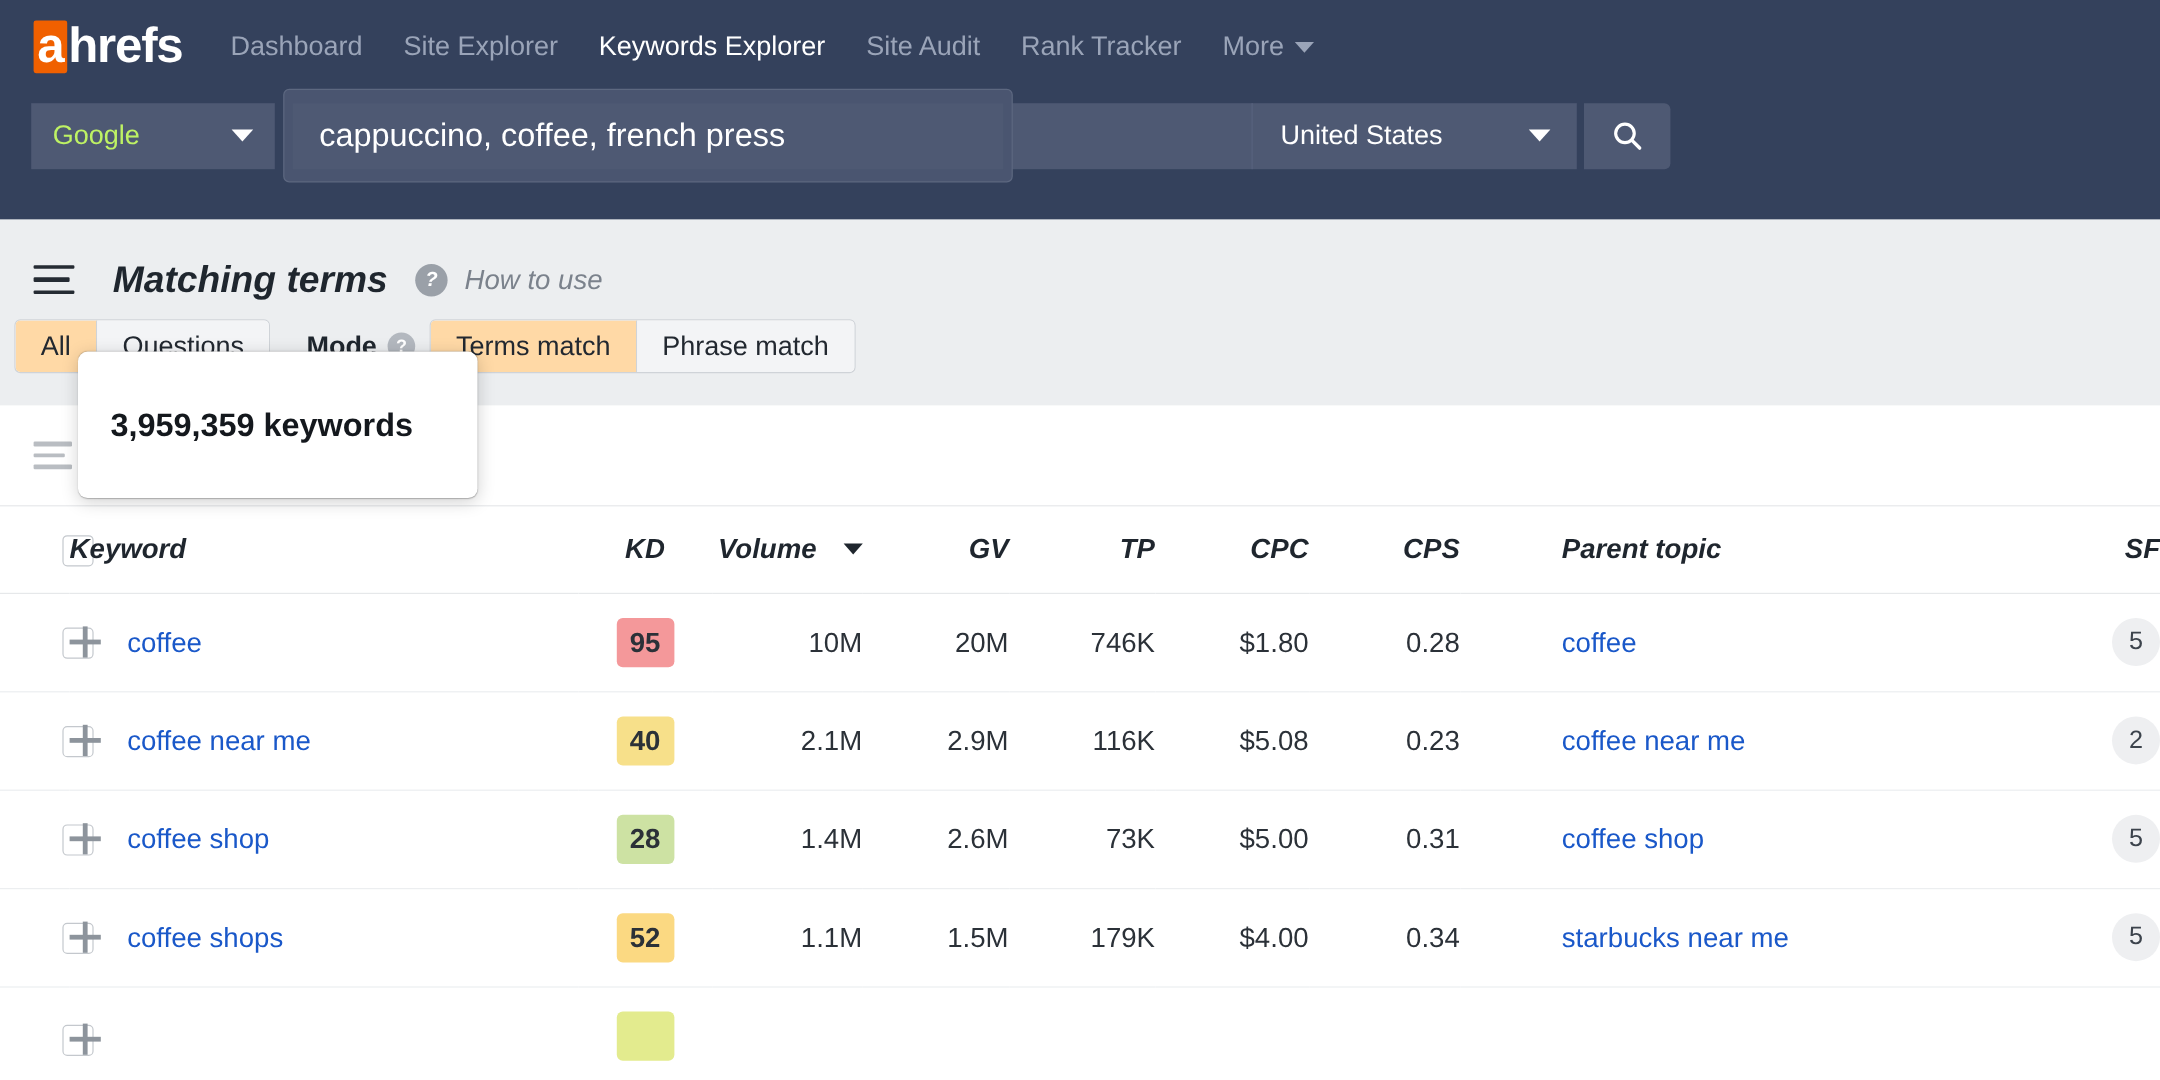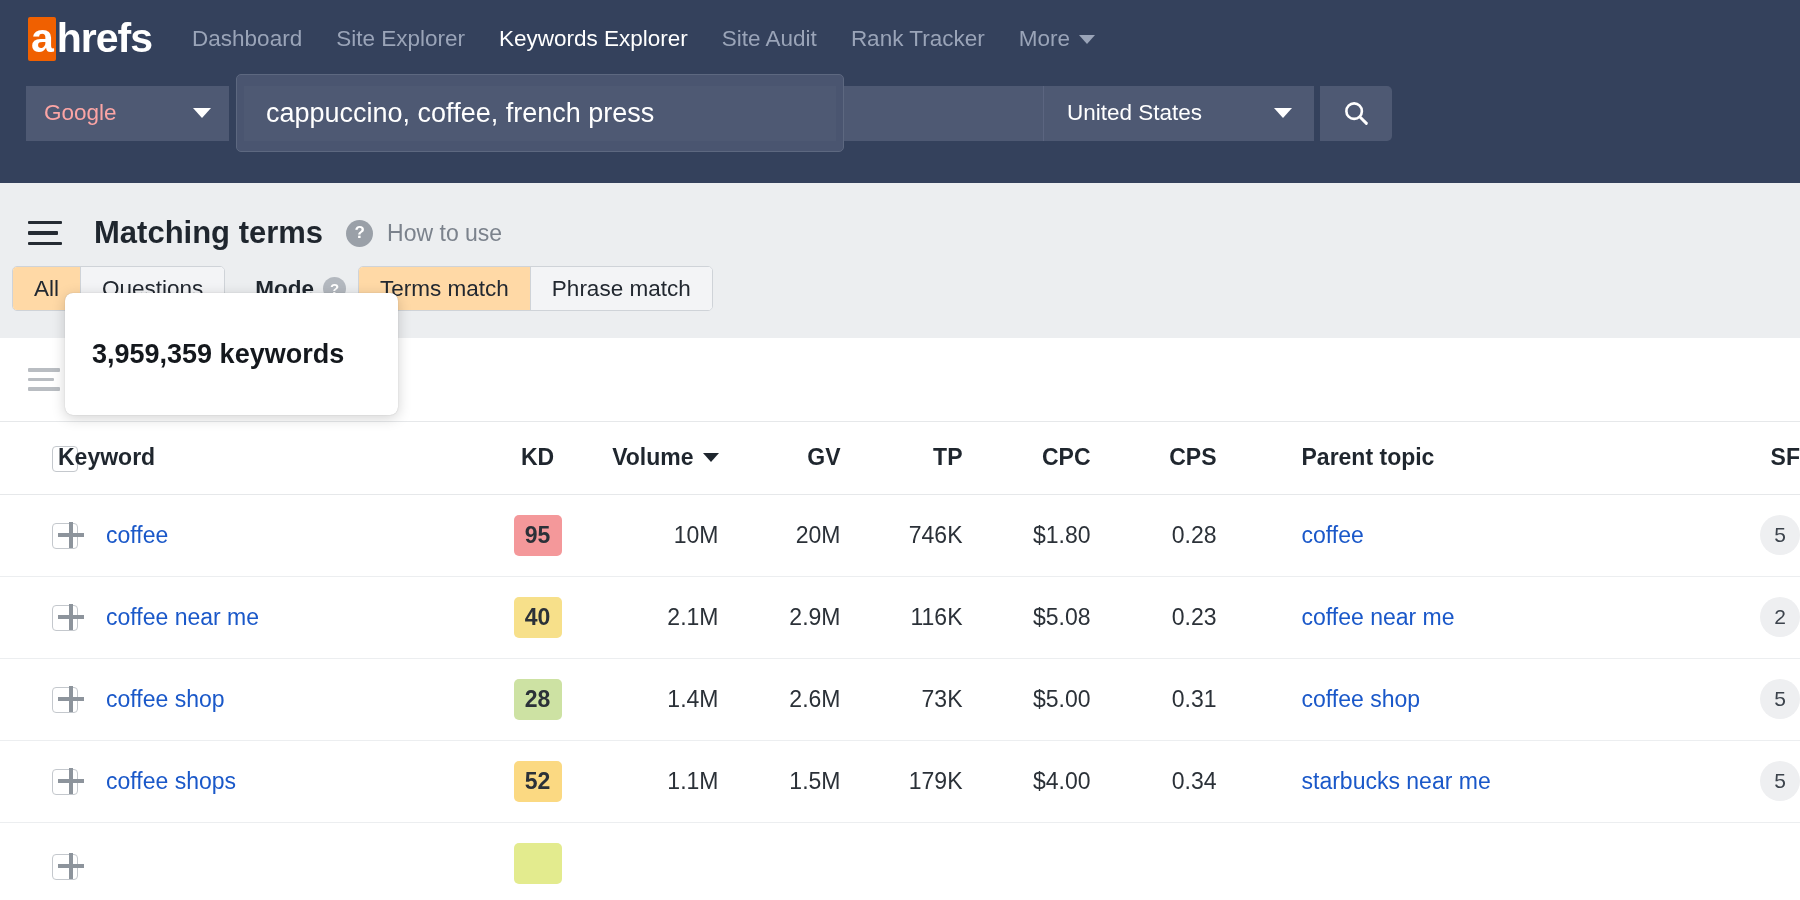--- a/index.html
+++ b/index.html
@@ -66,21 +66,21 @@
     height: 70px;
   }
   .se-select {
     width: 203px;
     height: 55px;
     background: #4e5973;
     display: flex;
     align-items: center;
     justify-content: space-between;
     padding: 0 18px 0 18px;
-    color: #fca5a5;
+    color: #bef264;
     font-size: 22.5px;
     cursor: pointer;
   }
   .se-select .caret-down { border-top-color: #ffffff; border-left-width: 9px; border-right-width: 9px; border-top-width: 10px; }
   .kw-wrap {
     position: relative;
     height: 78px;
     display: flex;
     align-items: center;
     margin-left: 7px;
@@ -142,20 +142,21 @@
   .subhead {
     background: #eceef0;
     height: 155px;
     position: relative;
   }
   .subhead-title-row {
     display: flex;
     align-items: center;
     padding: 22px 16px 0 28px;
     height: 78px;
+    font-style: italic;
   }
   .hamburger { width: 34px; display: flex; flex-direction: column; gap: 7px; cursor: pointer; }
   .hamburger span { display: block; height: 3.5px; background: #252b33; border-radius: 1px; }
   .hamburger span:nth-child(2) { width: 30px; }
   .page-title {
     font-size: 31px;
     font-weight: 700;
     color: #1f262e;
     margin-left: 32px;
     white-space: nowrap;
@@ -270,20 +271,21 @@
   
   .tbl { width: 100%; border-collapse: collapse; table-layout: fixed; }
   .tbl th {
     font-size: 23px;
     font-weight: 700;
     color: #1f262e;
     padding: 22px 0;
     text-align: right;
     border-bottom: 1px solid #e6e8ea;
     white-space: nowrap;
+    font-style: italic;
   }
   .tbl td {
     font-size: 23px;
     color: #2b3138;
     padding: 20px 0;
     text-align: right;
     border-bottom: 1px solid #eceef0;
     white-space: nowrap;
   }
   .c-check { width: 58px; text-align: center !important; padding-left: 52px !important; }
@@ -324,21 +326,21 @@
     color: #2b3138;
   }
   .sf-badge {
     display: inline-flex; align-items: center; justify-content: center;
     width: 40px; height: 40px;
     border-radius: 50%;
     background: #eeeff1;
     font-size: 21px;
     color: #3c434c;
   }
-  .vol-sort { display: inline-flex; align-items: center; gap: 9px; }
+  .vol-sort { display: inline-flex; align-items: center; gap: 22px; }
   .sort-caret {
     width: 0; height: 0;
     border-left: 8px solid transparent;
     border-right: 8px solid transparent;
     border-top: 9px solid #1f262e;
   }
 </style>
 </head>
 <body>
 

